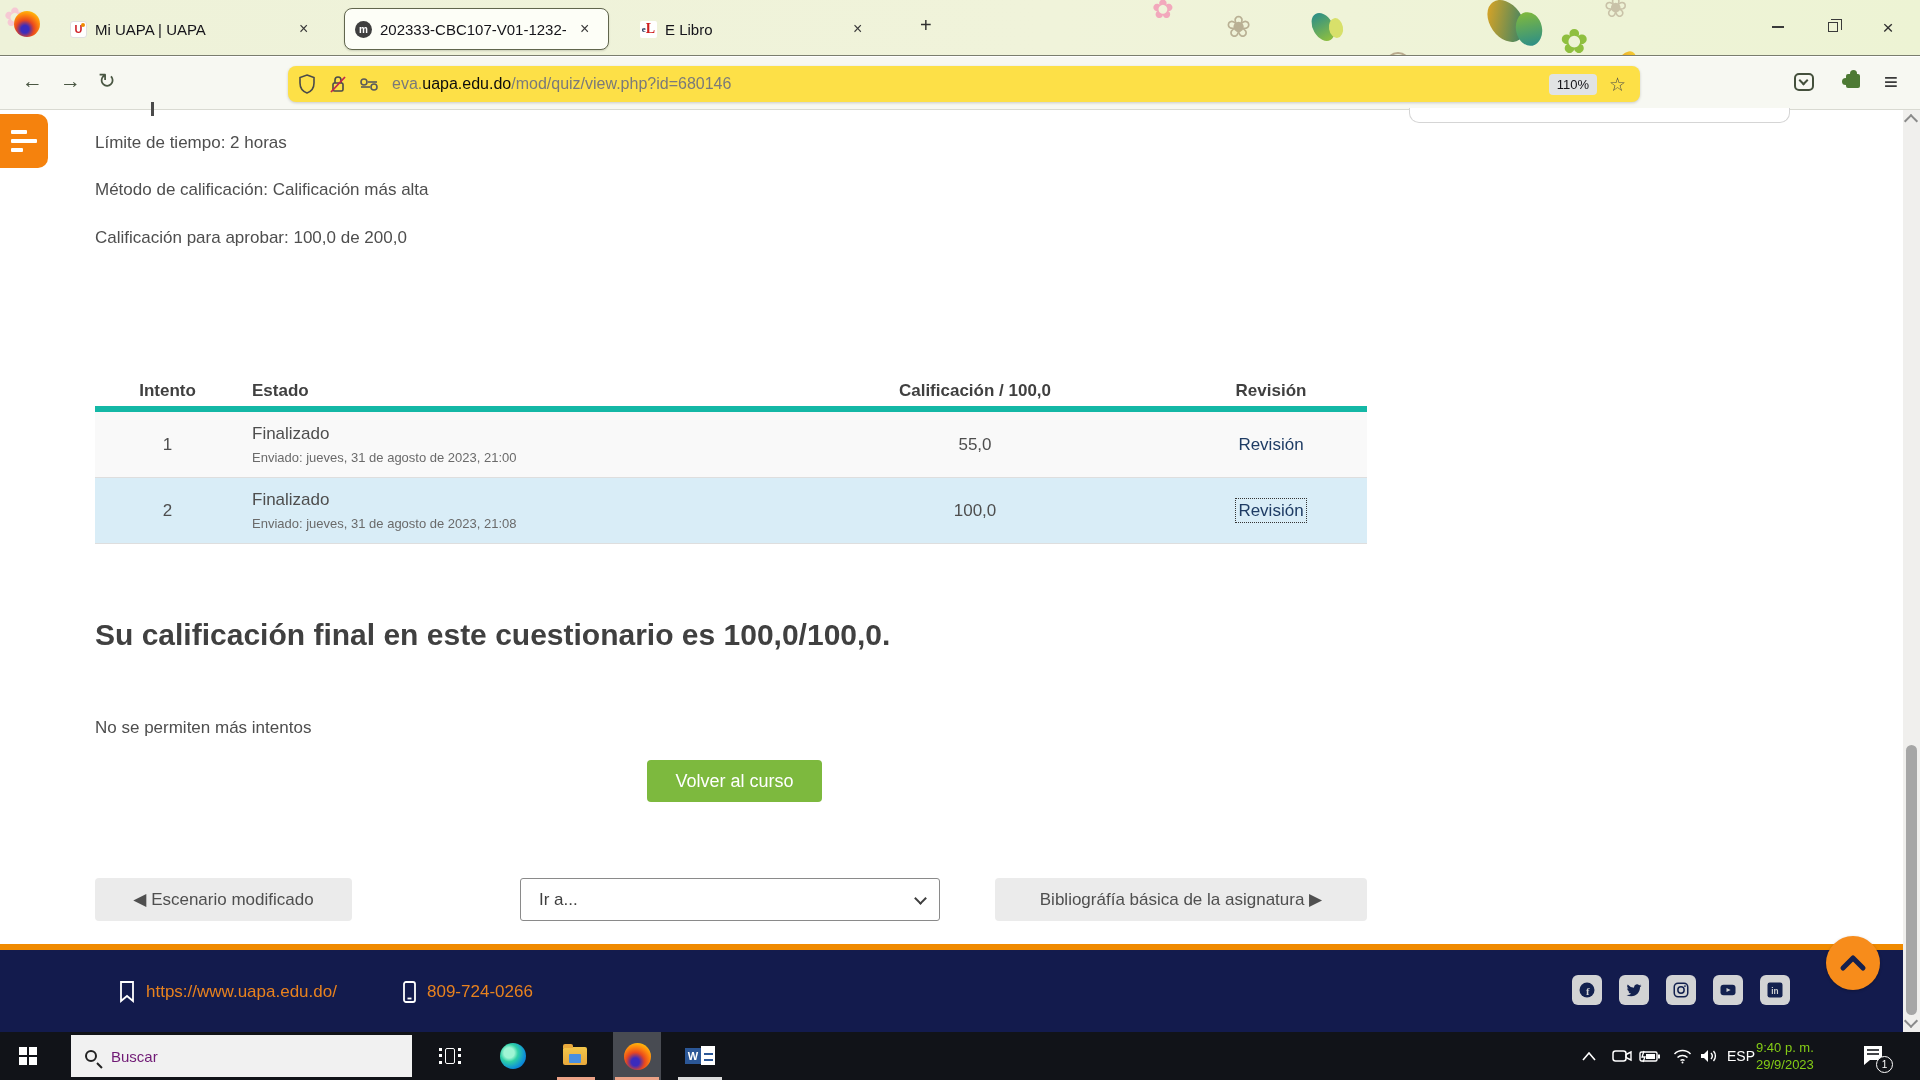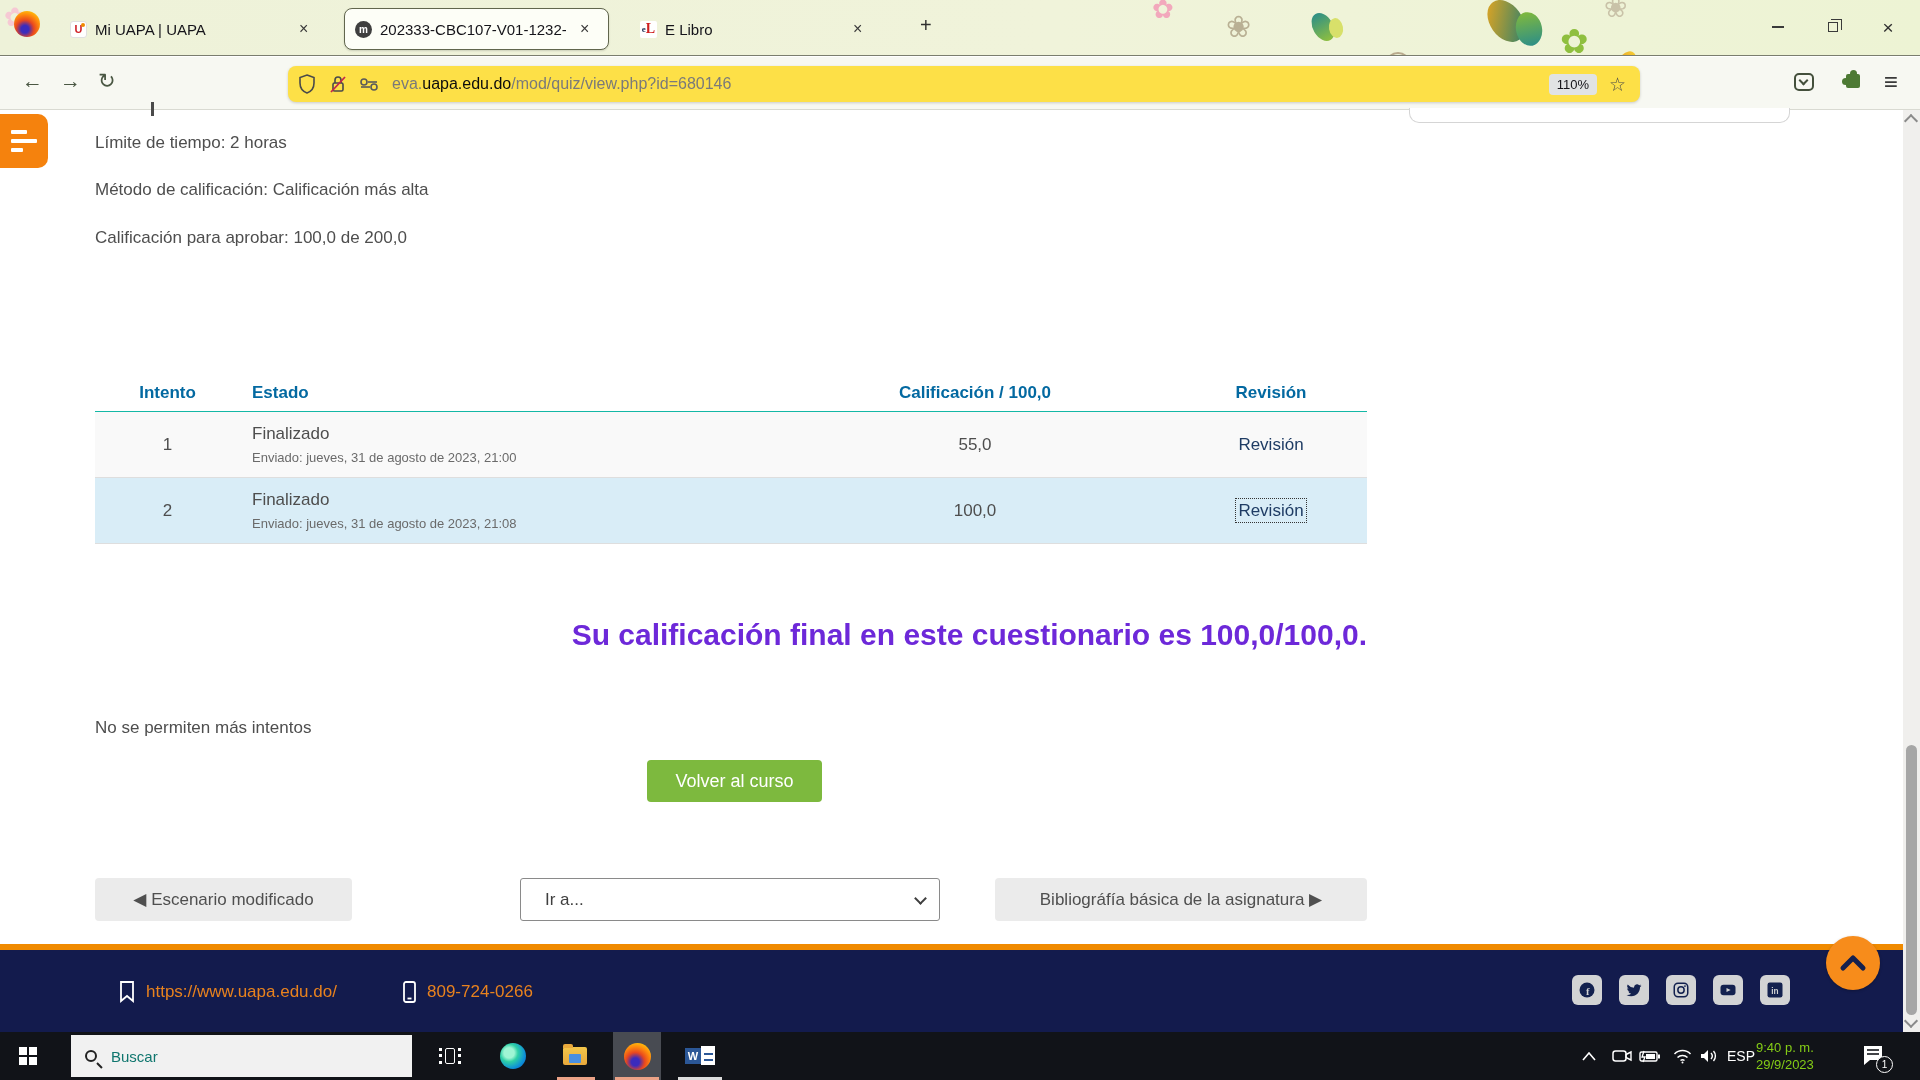--- a/index.html
+++ b/index.html
@@ -56,43 +56,43 @@
   .page { position:absolute; left:0; top:110px; width:1920px; height:922px; background:#fff; }
   .drawer-toggle { position:absolute; left:0; top:4px; width:48px; height:54px; background:#f5820d; border-radius:0 10px 10px 0;
     display:flex; flex-direction:column; justify-content:center; gap:5px; padding-left:11px; }
   .drawer-toggle i { height:4px; background:#fff; border-radius:1px; }
   .remnant { position:absolute; left:151px; top:-8px; width:3px; height:14px; background:#4a4a4a; }
   .topbox-remnant { position:absolute; left:1409px; top:-2px; width:381px; height:15px; background:#fff; border:1px solid #d5d5d5; border-top:none; border-radius:0 0 10px 10px; }
   .info-line { position:absolute; left:95px; font-size:17px; color:#4e4e4e; }
   .h2 { position:absolute; left:95px; top:208px; font-size:31px; font-weight:bold; color:#3b3b3b; }
 
   .attempt-table { position:absolute; left:95px; top:265px; width:1272px; font-size:17px; color:#4e4e4e; }
-  .t-head { display:flex; height:37px; align-items:center; font-weight:bold; color:#0369a1; border-bottom:1px solid #14b8a6; }
+  .t-head { display:flex; height:37px; align-items:center; font-weight:bold; color:#404040; border-bottom:6px solid #14b8a6; }
   .t-row { display:flex; min-height:66px; align-items:center; border-bottom:1px solid #dedede; }
   .t-row.plain { background:#f9f9f9; }
   .t-row.hl { background:#d9edf7; }
   .c-int { width:145px; text-align:center; }
   .c-est { width:535px; padding-left:12px; }
   .c-grade { width:400px; text-align:center; }
   .c-rev { width:192px; text-align:center; }
   .sub { font-size:13px; color:#6a6a6a; margin-top:6px; }
   .rev-link { color:#1f3c64; text-decoration:none; }
   .rev-link.focused { outline:1px dotted #333; outline-offset:2px; }
 
-  .final-grade { position:absolute; left:95px; top:508px; width:1272px; text-align:right; font-size:30px; font-weight:bold; color:#6d28d9; }
+  .final-grade { position:absolute; left:95px; top:508px; width:1272px; text-align:left; font-size:30px; font-weight:bold; color:#404040; }
   .no-more { position:absolute; left:95px; top:608px; font-size:17px; color:#4e4e4e; }
   .btn-green { position:absolute; left:647px; top:650px; width:175px; height:42px; background:#7db93e; border:none; border-radius:4px;
     color:#fff; font-size:18px; font-family:inherit; }
 
   .nav-prev, .nav-next { position:absolute; top:768px; height:43px; background:#ebebeb; border:none; border-radius:4px;
     color:#4f4f4f; font-size:17px; font-family:inherit; padding:0 18px; }
   .nav-prev { left:95px; width:257px; }
   .nav-next { left:995px; width:372px;text-align:center; }
   .jumpto { position:absolute; left:520px; top:768px; width:420px; height:43px; background:#fff; border:1px solid #8a8a8a; border-radius:3px;
-    display:flex; align-items:center; padding:0 24px; font-size:17px; color:#3f3f3f; }
+    display:flex; align-items:center; padding:0 18px; font-size:17px; color:#3f3f3f; }
   .jumpto .chev { position:absolute; right:14px; top:15px; width:9px; height:9px; border-right:2px solid #3f3f3f; border-bottom:2px solid #3f3f3f; transform:rotate(45deg); }
 
   .footer { position:absolute; left:0; top:834px; width:1903px; height:88px; background:#131b4d; border-top:6px solid #f08a00; }
   .f-item { position:absolute; display:flex; align-items:center; gap:10px; top:30px; }
   .f-link { color:#e8821e; font-size:17px; text-decoration:none; }
   .socials { position:absolute; right:113px; top:25px; display:flex; gap:17px; }
   .soc { width:30px; height:30px; background:#d2d3d4; border-radius:6px; display:flex; align-items:center; justify-content:center; }
   .scrolltop { position:absolute; left:1826px; top:826px; width:54px; height:54px; border-radius:50%; background:#f78c1b;
     display:flex; align-items:center; justify-content:center; box-shadow:0 1px 3px rgba(0,0,0,.25); }
 
@@ -103,21 +103,21 @@
   .sb-thumb { position:absolute; left:3px; top:635px; width:11px; height:270px; background:#a6a6a6; border-radius:6px; }
 
   
   .taskbar { position:absolute; left:0; top:1032px; width:1920px; height:48px; background:#111318; }
   .tb-item { position:absolute; top:0; height:48px; display:flex; align-items:center; justify-content:center; }
   .winlogo { display:grid; grid-template-columns:8px 8px; grid-gap:2px; }
   .winlogo i { width:8px; height:8px; background:#fff; }
   .tb-search { position:absolute; left:71px; top:3px; width:341px; height:42px; background:#f1f1f1; display:flex; align-items:center; padding-left:14px; gap:14px; }
   .mag { position:relative; width:12px; height:12px; border:2px solid #222; border-radius:50%; }
   .mag::after { content:""; position:absolute; left:10px; top:10px; width:7px; height:2px; background:#222; transform:rotate(45deg); transform-origin:left center; }
-  .tb-search span { font-size:15px; color:#0f766e; }
+  .tb-search span { font-size:15px; color:#701a75; }
   .taskview { position:relative; width:22px; height:16px; display:flex; align-items:center; justify-content:center; gap:3px; }
   .tv-dash { width:3px; height:16px; background:repeating-linear-gradient(to bottom,#fff 0 3px,transparent 3px 6.5px); }
   .tv-rect { width:12px; height:16px; border:1.6px solid #fff; border-radius:2px; }
   .edge-ic { width:26px; height:26px; border-radius:50%; background:radial-gradient(circle at 35% 38%, #9ff5d4 0 22%, #2fd0a6 38%, #0d8fd8 68%, #0b57b8 100%); }
   .folder-ic { position:relative; width:24px; height:18px; background:linear-gradient(#f3c64a,#e9a93c); border-radius:2px; }
   .folder-ic::before { content:""; position:absolute; left:0; top:-3px; width:10px; height:4px; background:#e9a93c; border-radius:2px 2px 0 0; }
   .folder-ic::after { content:""; position:absolute; left:6px; top:7px; width:12px; height:9px; background:#4a8fe0; border-radius:1px; }
   .ffx-ic { width:27px; height:27px; border-radius:50%;
     background:radial-gradient(circle at 42% 70%, #3a2bbd 0 16%, #e8471f 38%, #ff8a0d 62%, #ffc20d 82%, #f07c00 100%); }
   .ffx-slot { background:#484b52; }

